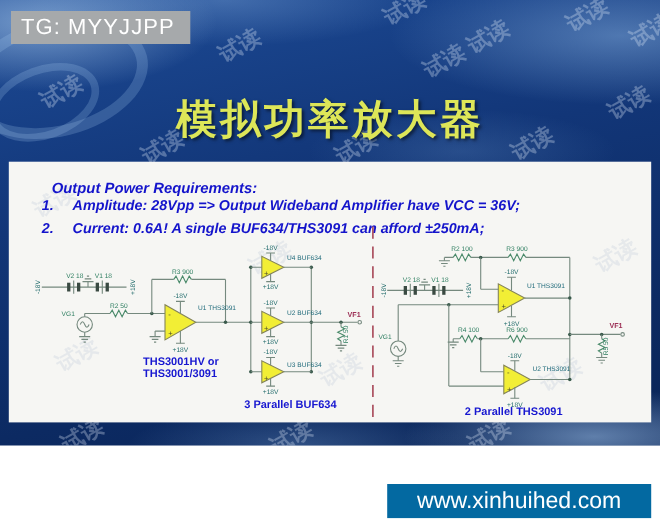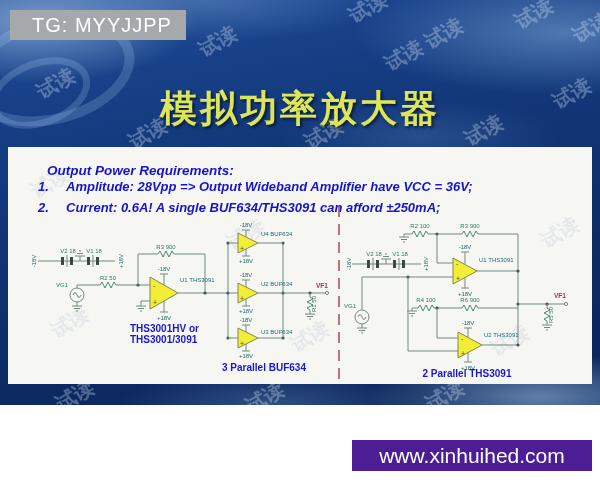--- a/index.html
+++ b/index.html
@@ -18,21 +18,21 @@
       radial-gradient(ellipse 200px 55px at 70% 34%, rgba(120,165,215,.22), rgba(120,165,215,0) 70%),
       linear-gradient(168deg,#1d4b96 0%, #123678 40%, #0c2a62 75%, #0a2557 100%);
   }
   .swirl{position:absolute;border-radius:50%;border:10px solid rgba(170,205,242,.22);}
   .swirl-a{left:-34px;top:18px;width:150px;height:86px;transform:rotate(-14deg);}
   .swirl-b{left:-12px;top:60px;width:90px;height:52px;border-width:7px;transform:rotate(-20deg);}
 
   
   .tg-badge{
     position:absolute;left:10px;top:10px;height:30px;line-height:30px;
-    padding:0 14px 0 22px;background:#a6a9ab;color:#ffffff;
+    padding:0 14px 0 9px;background:#a6a9ab;color:#ffffff;
     font-size:20px;letter-spacing:1px;white-space:nowrap;
   }
 
   
   .slide-title{
     position:absolute;left:0;top:84px;width:600px;text-align:center;
     font-family:"DejaVu Serif", serif;font-weight:bold;font-size:37px;
     color:#dde658;letter-spacing:3px;text-shadow:2px 2px 3px rgba(0,0,0,.55);
   }
 
@@ -62,21 +62,21 @@
   .vf{font-family:"Liberation Sans",sans-serif;font-size:6.5px;font-weight:bold;fill:#9c2f55;}
   .cap{font-family:"Liberation Sans",sans-serif;font-size:10px;font-weight:bold;fill:#1717d0;}
   .wire{stroke:#75897e;stroke-width:1;fill:none;}
   .res{stroke:#4a8a6a;stroke-width:1;fill:none;}
   .amp{fill:#f2ee35;stroke:#84845a;stroke-width:1;}
   .dot{fill:#3a5a4c;}
 
   
   .footer-bar{
     position:absolute;left:352px;top:440px;width:240px;height:31px;
-    background:#4c1d95;color:#ffffff;font-size:21px;
+    background:#0369a1;color:#ffffff;font-size:21px;
     display:flex;align-items:center;justify-content:center;white-space:nowrap;
   }
 
   
   .wm{
     position:absolute;font-family:"DejaVu Serif",serif;font-weight:bold;font-size:20px;
     transform:rotate(-30deg);color:#dfeaf8;opacity:.32;pointer-events:none;white-space:nowrap;
   }
   .wm-dim{color:#5a7aa8;opacity:.10;}
 </style>

